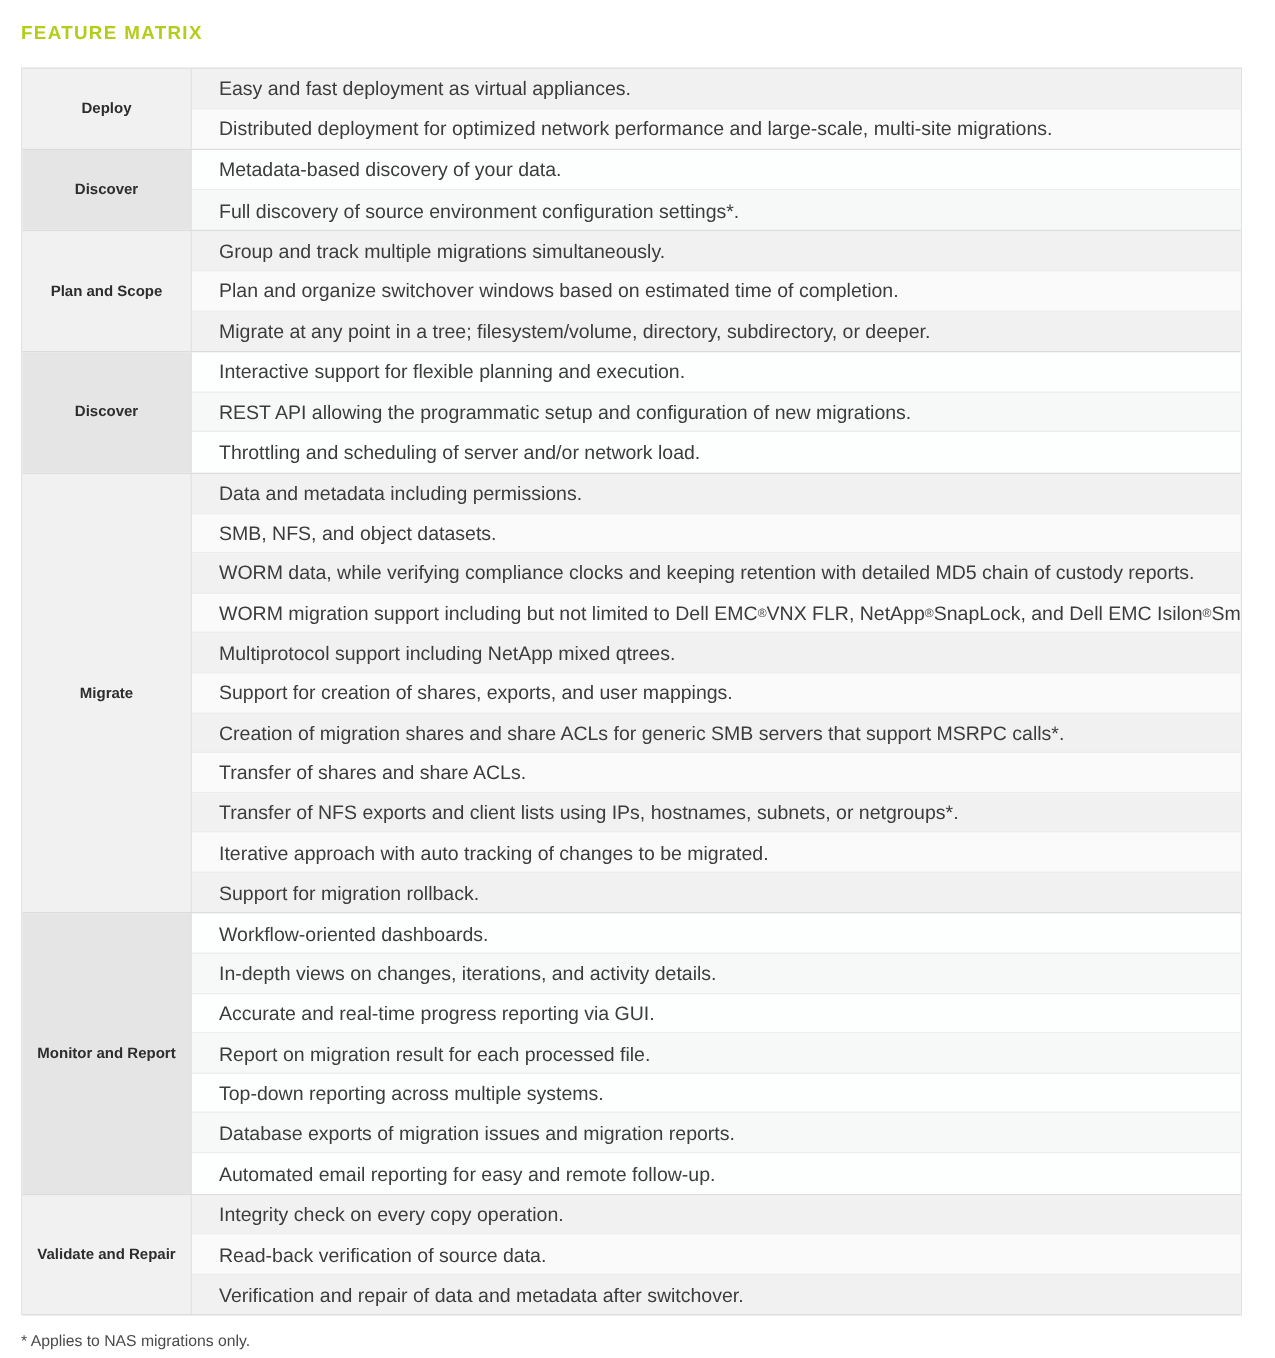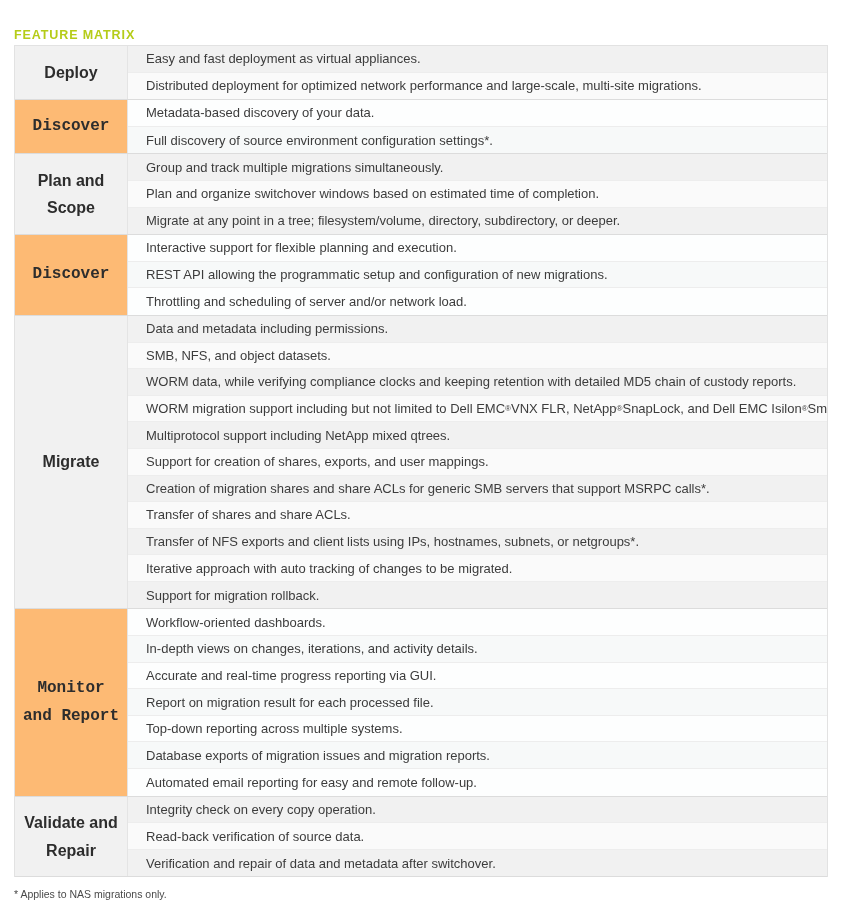--- a/index.html
+++ b/index.html
@@ -47,21 +47,21 @@
   }
   .group-label {
     flex: 0 0 113px;
     width: 113px;
     border-right: 1px solid #e4e4e4;
     box-sizing: border-box;
     display: flex;
     align-items: center;
     justify-content: center;
     text-align: center;
-    font-size: 16px;
+    font-size: 10px;
     font-weight: bold;
     color: #2d2d2d;
     line-height: 1.72;
     padding: 2px 6px;
   }
   .group-rows {
     flex: 1 1 auto;
     min-width: 0;
   }
   .feature-row {
@@ -74,21 +74,21 @@
     color: #3c3c3c;
     border-bottom: 1px solid #ededed;
     white-space: nowrap;
     overflow: hidden;
   }
   .feature-row:last-child {
     border-bottom: none;
   }
   
   .shade-grey .group-label { background: #f1f1f1; }
-  .shade-white .group-label { background: #fdba74; font-family: Liberation Mono, monospace; }
+  .shade-white .group-label { background: #e5e5e5; }
   .shade-grey .feature-row:nth-child(odd)  { background: #f1f1f1; }
   .shade-grey .feature-row:nth-child(even) { background: #fafafa; }
   .shade-white .feature-row:nth-child(odd)  { background: #fdfefe; }
   .shade-white .feature-row:nth-child(even) { background: #f7f9f9; }
 
   .footnote {
     position: absolute;
     left: 14px;
     top: 888px;
     font-size: 10.5px;
@@ -98,21 +98,21 @@
     font-size: 0.62em;
     vertical-align: super;
     line-height: 0;
   }
 </style>
 </head>
 <body>
 
 <div class="page">
 
-  <div class="page-title" style="color: rgb(181, 204, 24); margin-top: 13px;">FEATURE MATRIX</div>
+  <div class="page-title" style="color: rgb(181, 204, 24);">FEATURE MATRIX</div>
 
   <div class="matrix" id="matrix">
       <div class="group shade-grey">
         <div class="group-label">Deploy</div>
         <div class="group-rows">
           <div class="feature-row">Easy and fast deployment as virtual appliances.</div>
           <div class="feature-row">Distributed deployment for optimized network performance and large-scale, multi-site migrations.</div>
         </div>
       </div>
       <div class="group shade-white">

